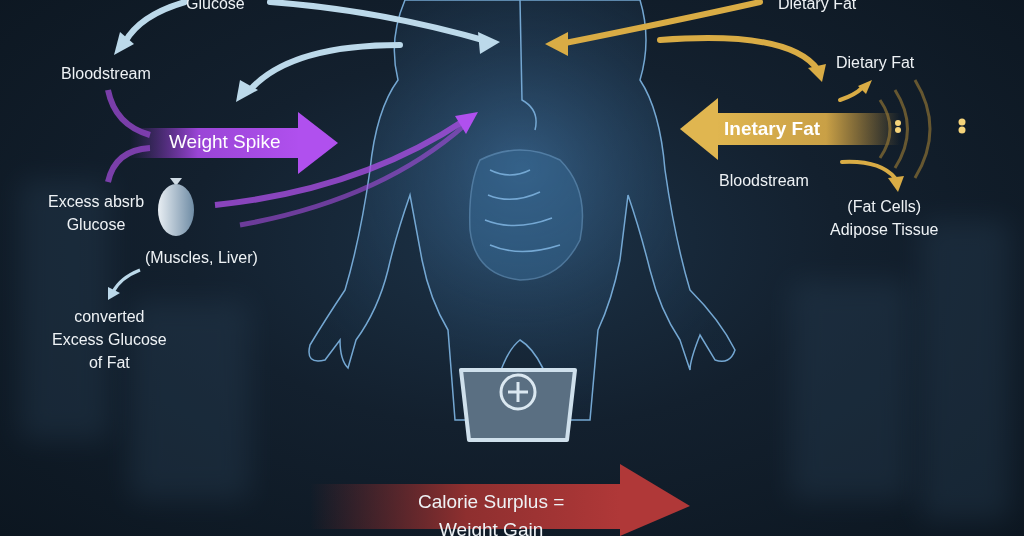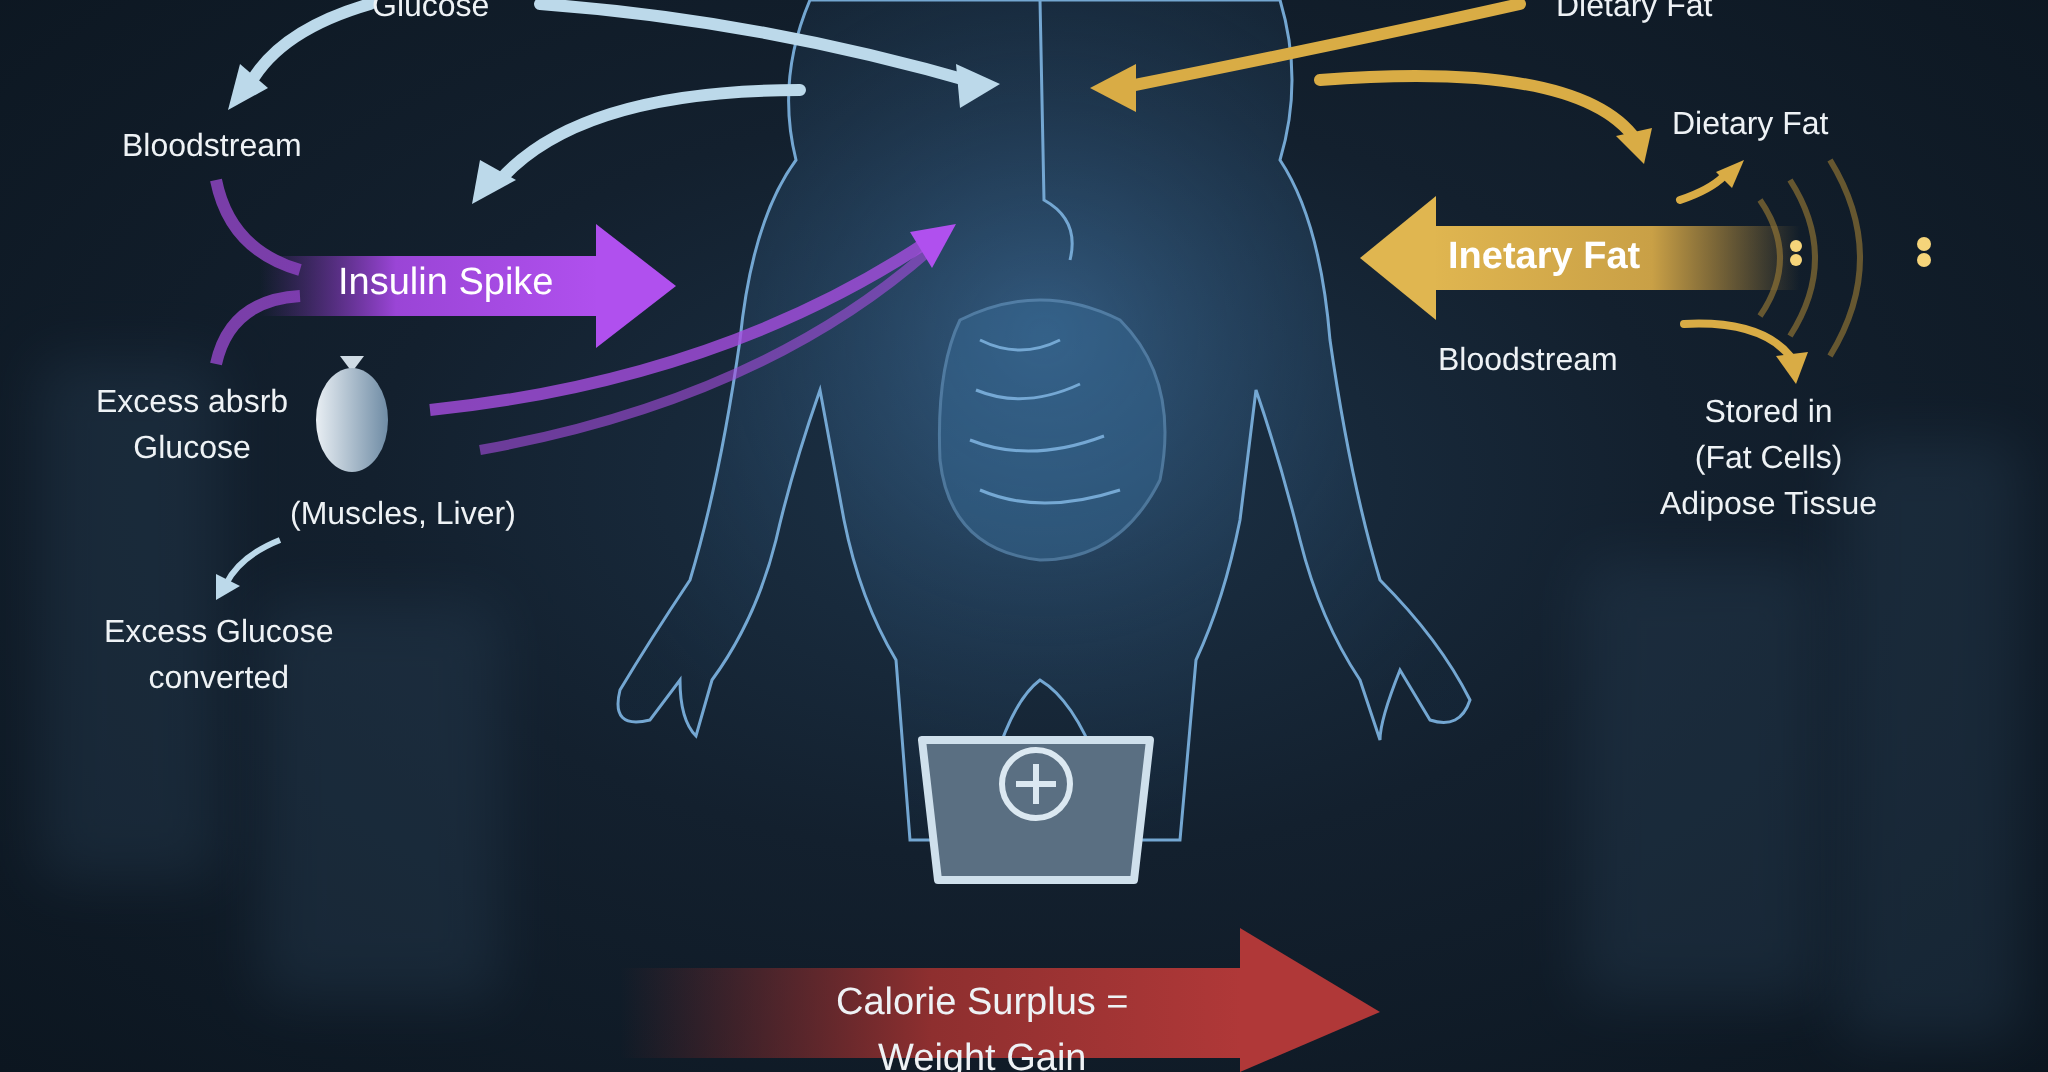--- a/index.html
+++ b/index.html
@@ -115,39 +115,39 @@
   <svg width="122" height="78">
     <path d="M4 4 L118 4 L110 74 L12 74 Z" fill="#5a6f82" stroke="#cfe0ec" stroke-width="4" stroke-linejoin="round"></path>
     <circle cx="61" cy="26" r="17" fill="none" stroke="#dbe8f1" stroke-width="3"></circle>
     <line x1="61" y1="16" x2="61" y2="36" stroke="#dbe8f1" stroke-width="3"></line>
     <line x1="51" y1="26" x2="71" y2="26" stroke="#dbe8f1" stroke-width="3"></line>
   </svg>
 </div>
 
 <div class="lbl" style="left:186px;top:-8px;">Glucose</div>
 <div class="lbl" style="left:61px;top:62px;">Bloodstream</div>
-<div class="arrow-text" style="left:169px;top:131px;">Insulin Spike</div>
+<div class="arrow-text" style="left:169px;top:131px;">Weight Spike</div>
 <div class="lbl" style="left:48px;top:190px;">
   <div>Excess absrb</div>
   <div>Glucose</div>
 </div>
 <div class="lbl" style="left:145px;top:246px;">
   <div>(Muscles, Liver)</div>
 </div>
 <div class="lbl" style="left:52px;top:305px;">
+  <div>converted</div>
   <div>Excess Glucose</div>
-  <div>converted</div>
+  <div>of Fat</div>
 </div>
 
 <div class="lbl" style="left:778px;top:-8px;">Dietary Fat</div>
 <div class="lbl" style="left:836px;top:51px;">Dietary Fat</div>
 <div class="arrow-text" style="left:724px;top:118px;font-weight:bold;">Inetary Fat</div>
 <div class="lbl" style="left:719px;top:169px;">Bloodstream</div>
 <div class="lbl" style="left:830px;top:195px;">
-  <div>Stored in</div>
   <div>(Fat Cells)</div>
   <div>Adipose Tissue</div>
 </div>
 
 <div class="lbl" style="left:418px;top:488px;font-size:19px;line-height:28px;">
   <div>Calorie Surplus =</div>
   <div>Weight Gain</div>
 </div>
 
 </body></html>

